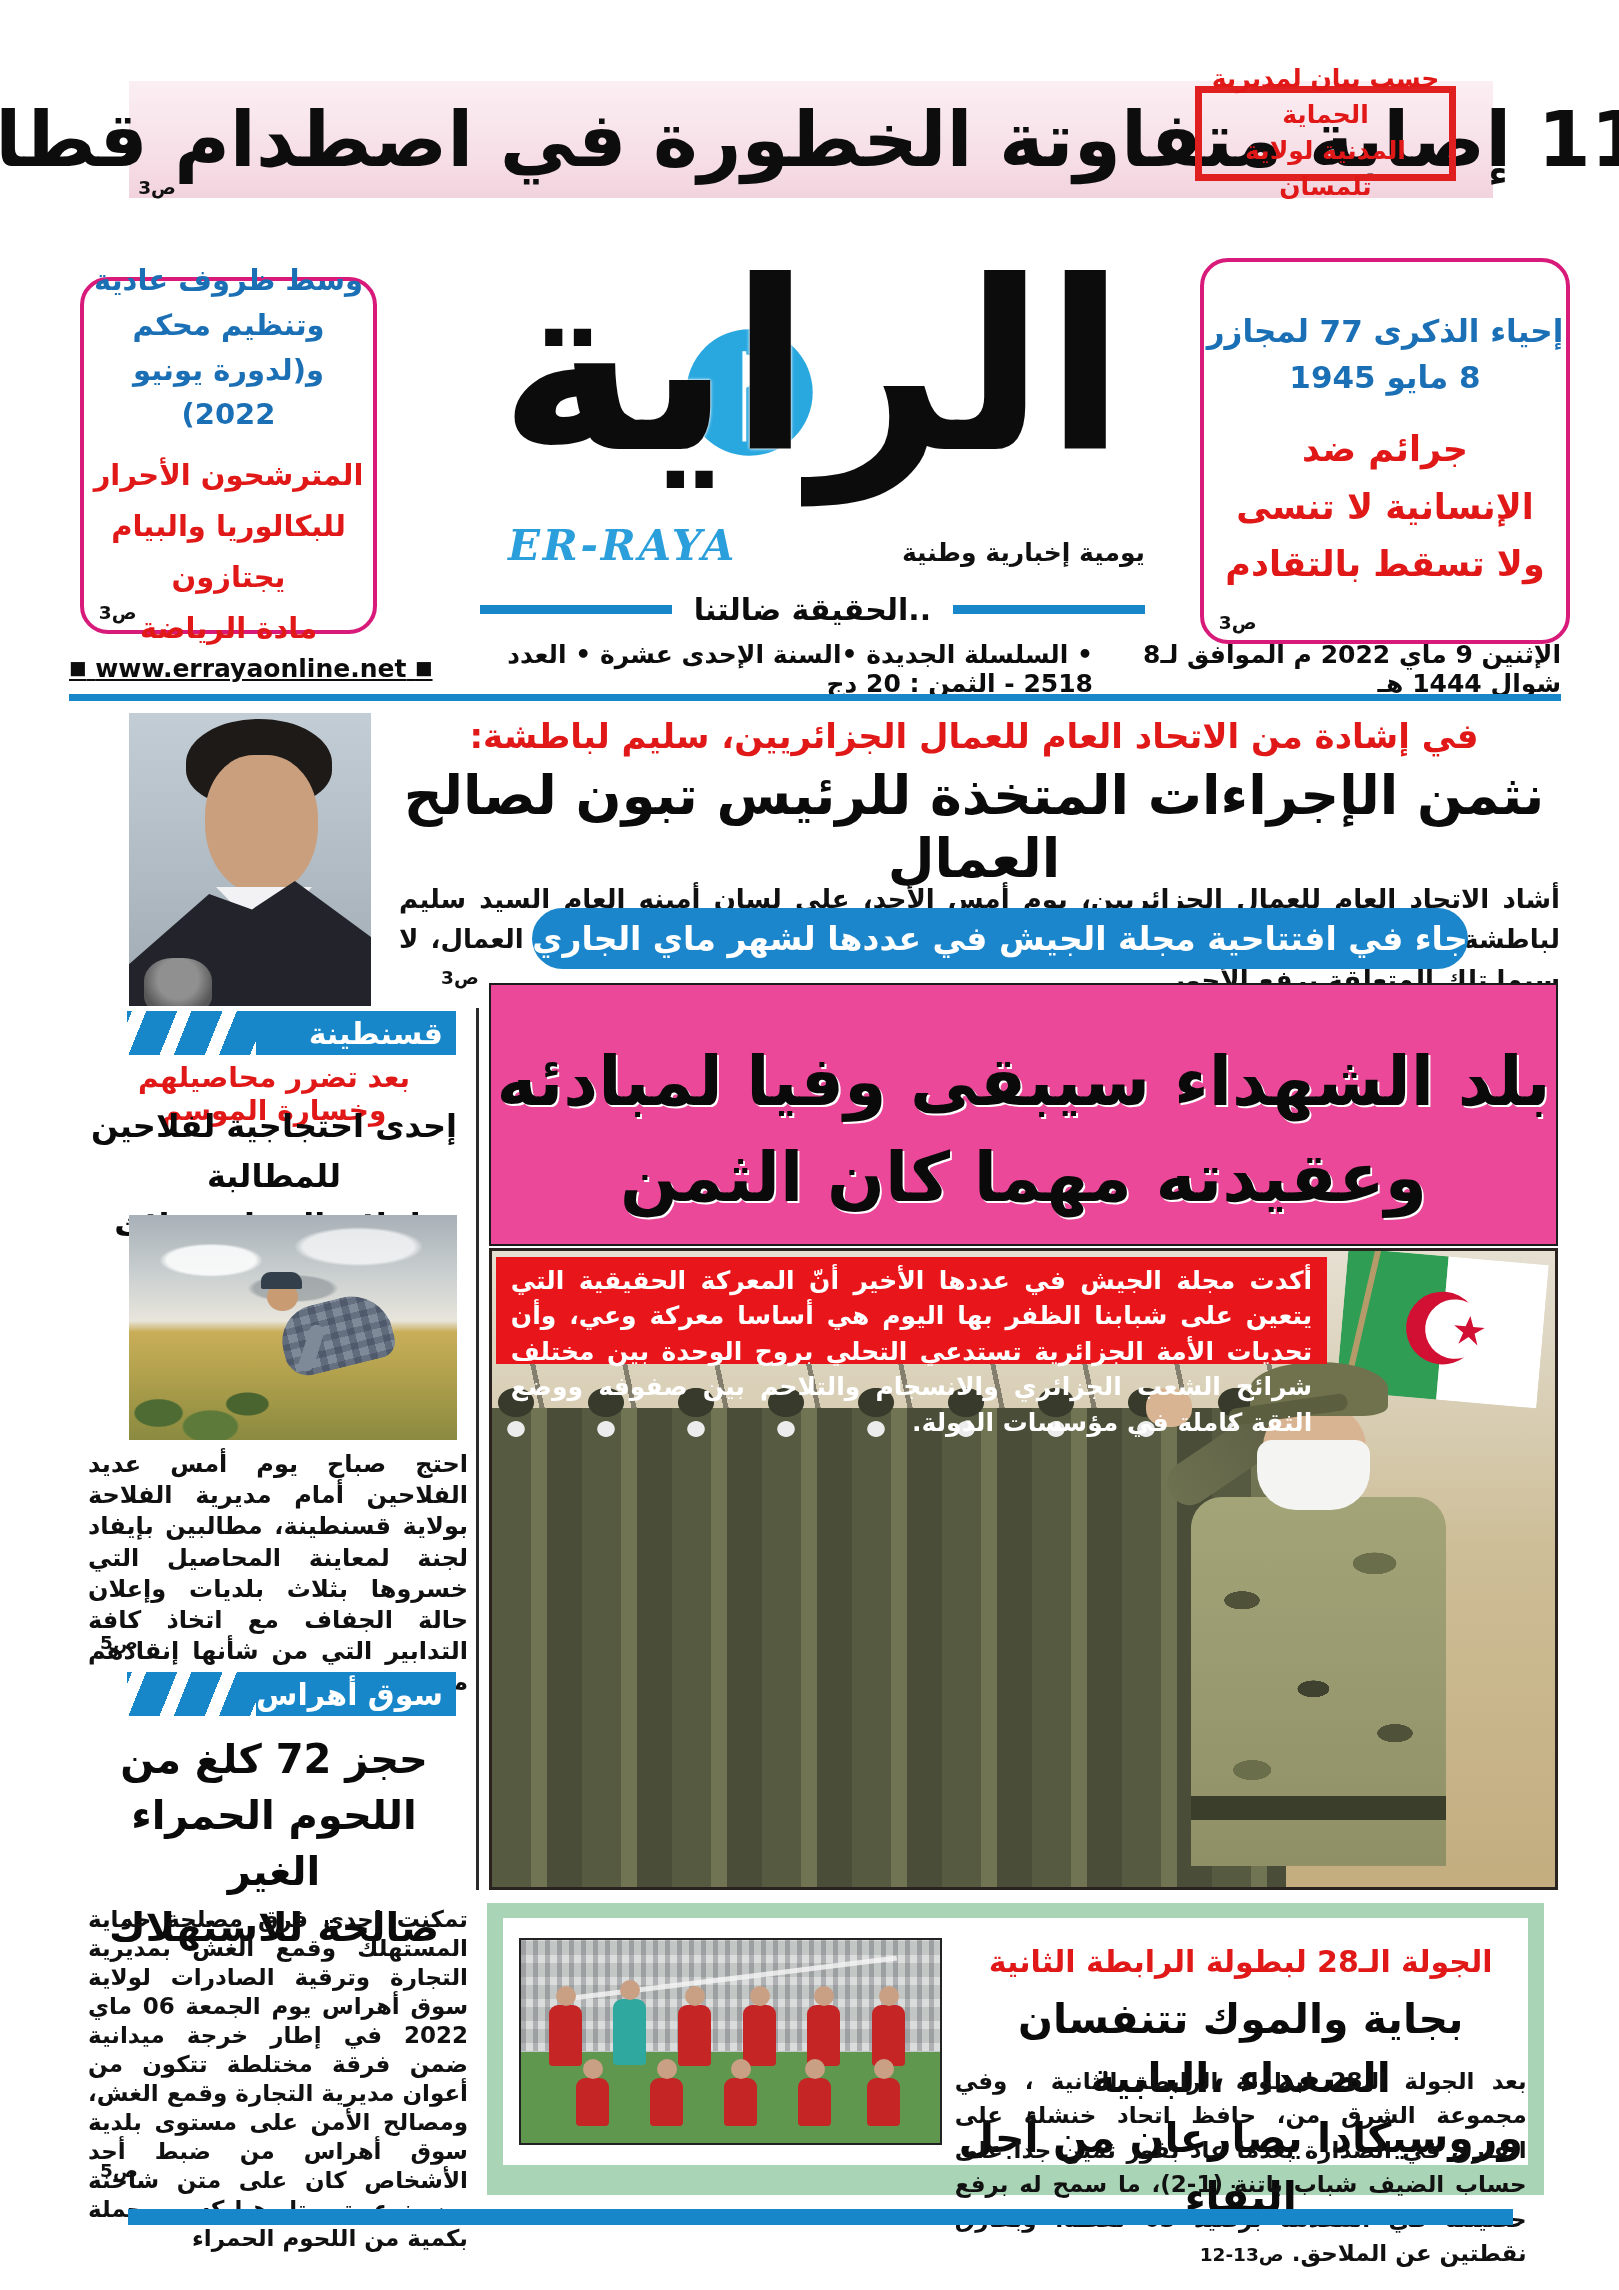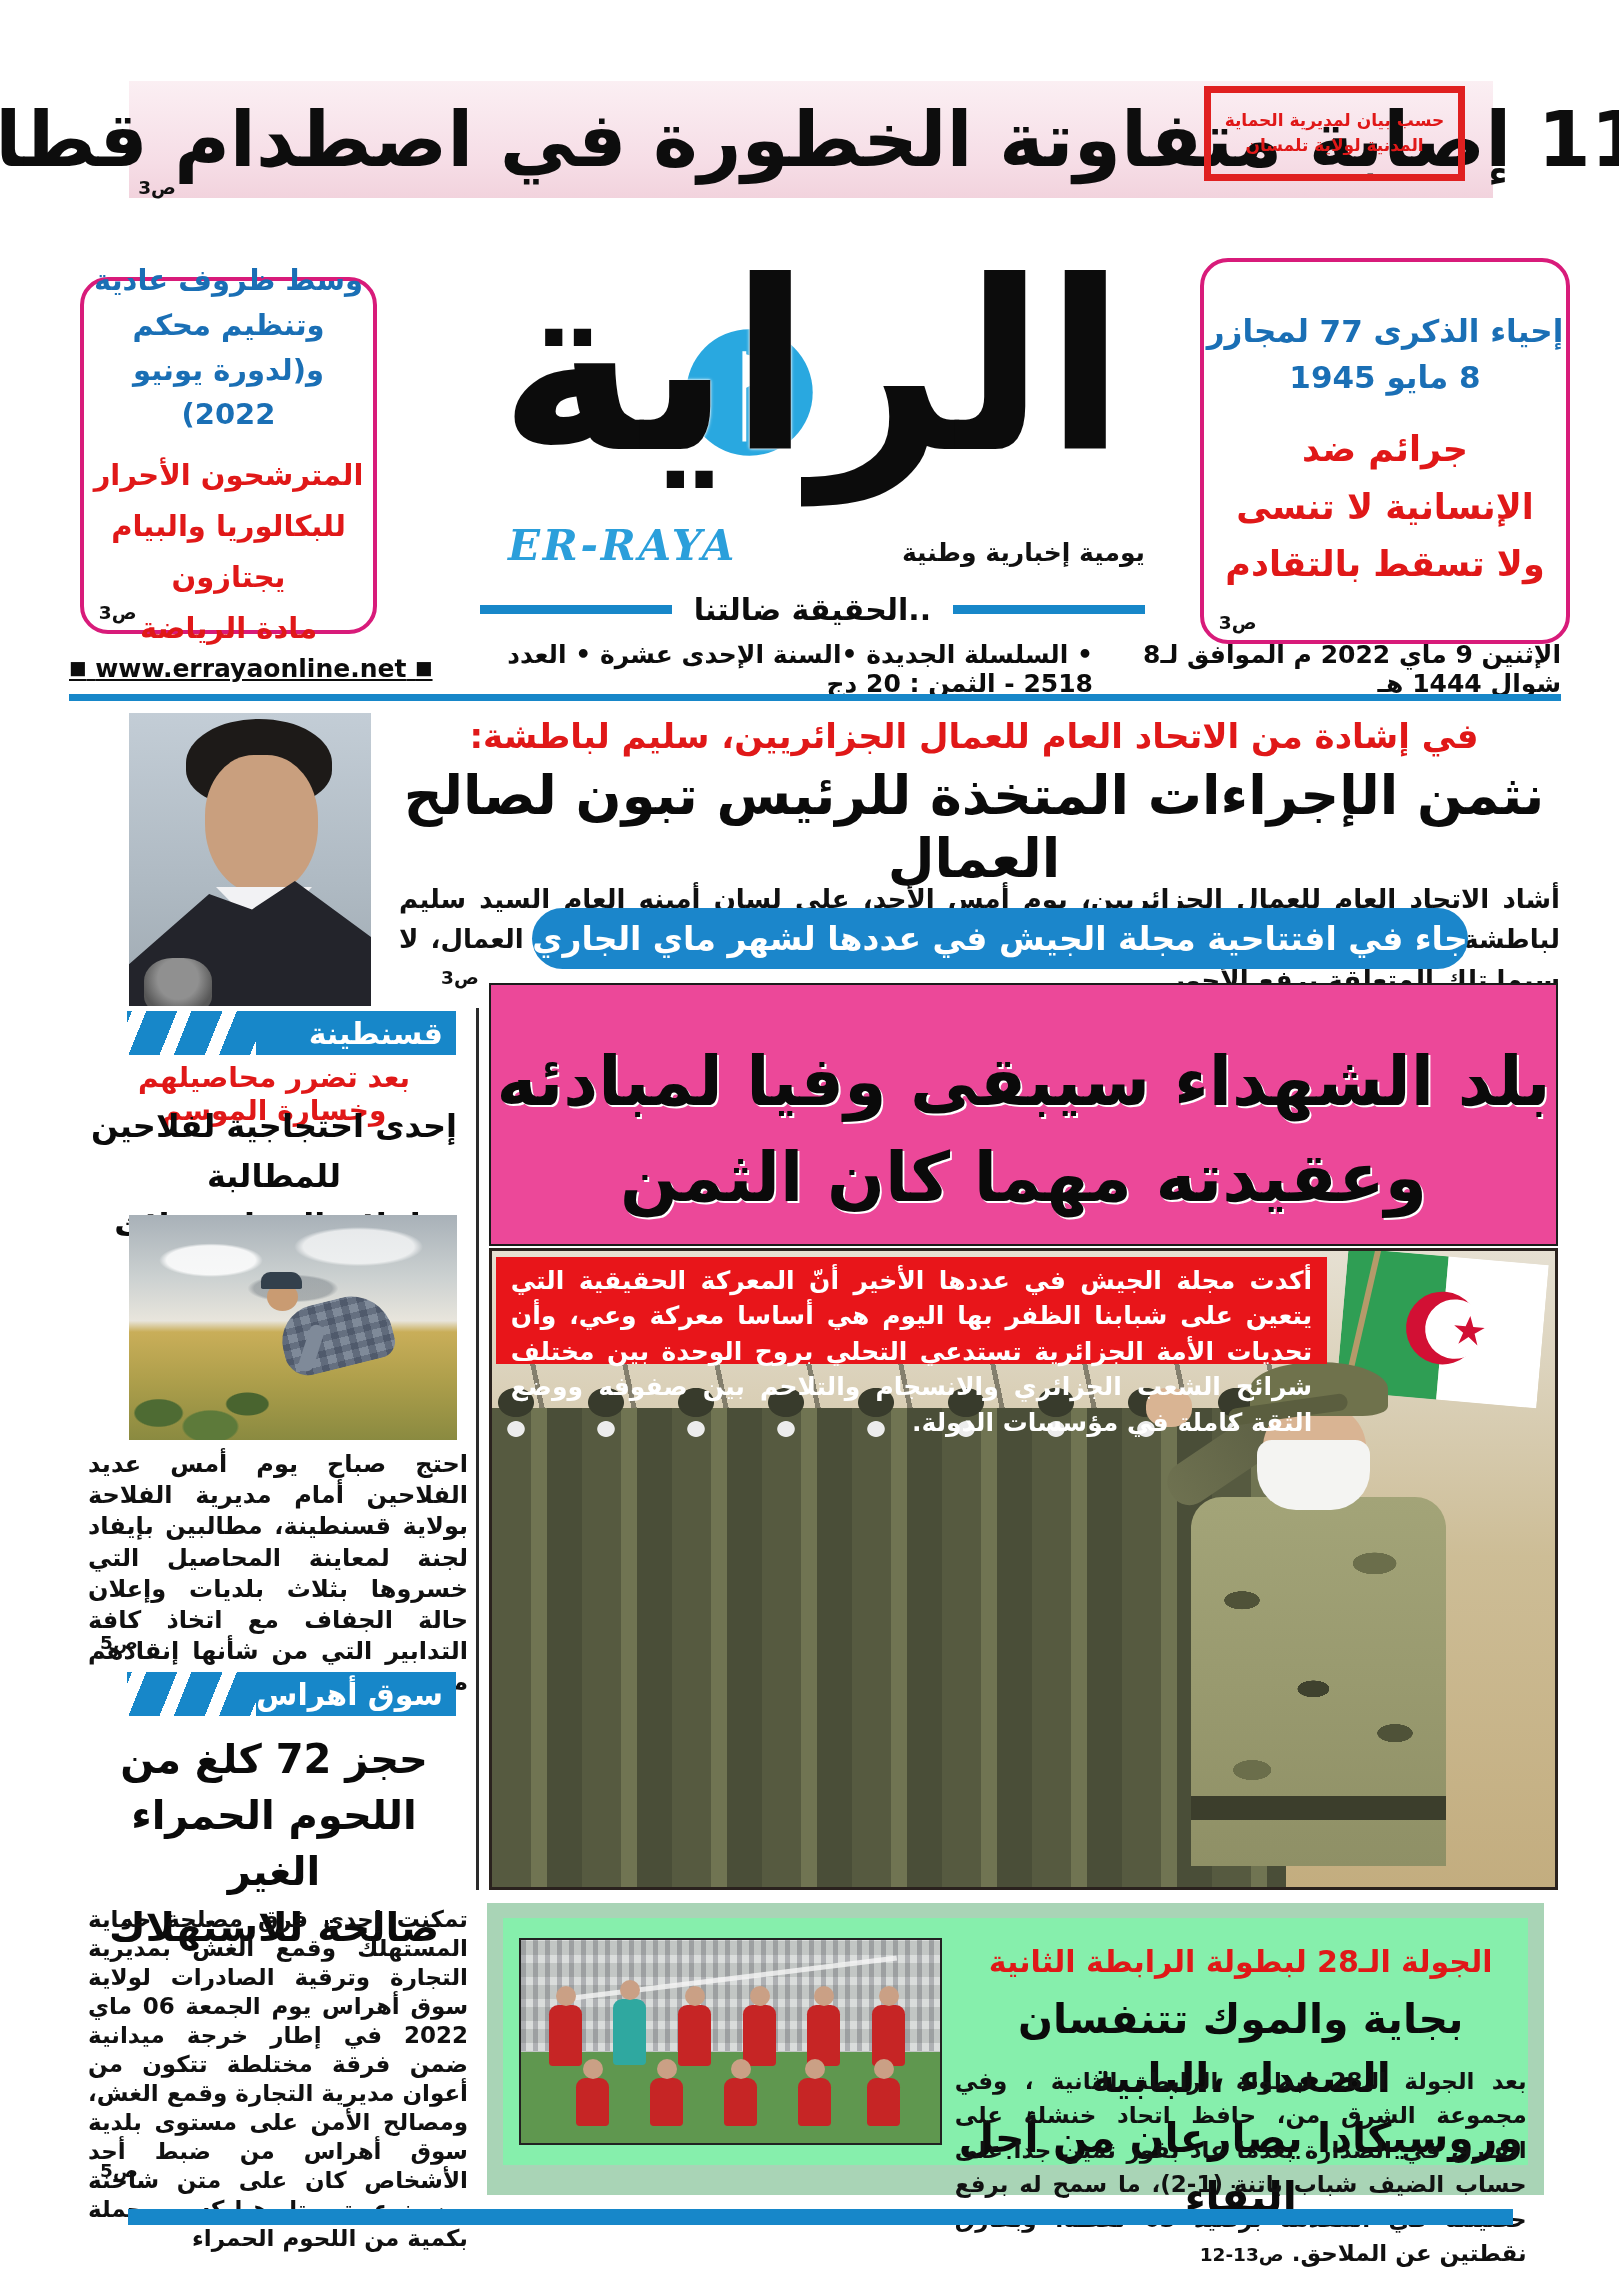--- a/index.html
+++ b/index.html
@@ -15,24 +15,24 @@
     background:linear-gradient(180deg,#fbeff3 0%,#f6dde6 70%,#f2d3dd 100%);
   }
   .top-banner .headline{
     position:absolute;right:305px;left:13px;top:0;height:117px;
     display:flex;align-items:center;justify-content:center;
     font-size:76px;font-weight:bold;color:#0d0d0d;white-space:nowrap;
     letter-spacing:-1.8px;
   }
   .top-banner .pref{position:absolute;left:9.2px;bottom:0px;font-size:18.5px;font-weight:bold;color:#111;}
   .source-box{
-    position:absolute;right:28px;top:4.6px;width:247px;height:81px;
+    position:absolute;right:37px;top:4.6px;width:247px;height:81px;
     border:7.4px solid #e02020;background:transparent;
     display:flex;flex-direction:column;align-items:center;justify-content:center;
-    color:#e01818;font-size:17px;font-weight:bold;line-height:1.45;text-align:center;
+    color:#e01818;font-size:25px;font-weight:bold;line-height:1.45;text-align:center;
   }
 
   
   .promo{
     border:4.6px solid #d81b7a;border-radius:28px;background:#fff;
     display:flex;flex-direction:column;align-items:center;justify-content:center;
     text-align:center;font-weight:bold;
   }
   .promo-left{left:80px;top:277px;width:289px;height:349px;}
   .promo-right{left:1200px;top:258px;width:362px;height:378px;}
@@ -194,21 +194,21 @@
   .farmer-arm{position:absolute;right:138px;top:109px;width:14.8px;height:48px;background:#7f8a99;border-radius:7.4px;transform:rotate(18deg);}
   .cons-body{left:88px;top:1449px;width:380px;font-size:24px;font-weight:bold;line-height:1.3;color:#111;text-align:justify;}
   .pref-line{font-size:18.5px;font-weight:bold;color:#111;}
   .cons-pref{left:100px;top:1632px;}
   .souk-headline{left:80px;top:1731px;width:388px;font-size:40px;font-weight:bold;color:#0b0b0b;text-align:center;line-height:1.4;}
   .souk-body{left:88px;top:1905px;width:380px;font-size:23px;font-weight:bold;line-height:1.26;color:#111;text-align:justify;}
   .souk-pref{left:100px;top:2160px;}
 
   
   .foot-outer{left:487px;top:1903px;width:1057px;height:292px;background:#a9d4b6;}
-  .foot-inner{position:absolute;left:15.7px;top:14.8px;width:1025px;height:247px;background:#86efac;}
+  .foot-inner{position:absolute;left:15.7px;top:14.8px;width:1025px;height:247px;background:#ffffff;}
   .team-photo{
     position:absolute;left:16.6px;top:20px;width:423px;height:207px;box-sizing:border-box;
     border:2.8px solid #222;overflow:hidden;
     background:linear-gradient(180deg,#c2c6c4 0 55%,#5f974f 55% 100%);
   }
   .stands{position:absolute;left:0;top:0;width:100%;height:55%;
     background:
       repeating-linear-gradient(90deg,rgba(60,60,72,.28) 0 4.6px,transparent 4.6px 12px),
       repeating-linear-gradient(0deg,rgba(255,255,255,.4) 0 8.3px,transparent 8.3px 22px);
   }

